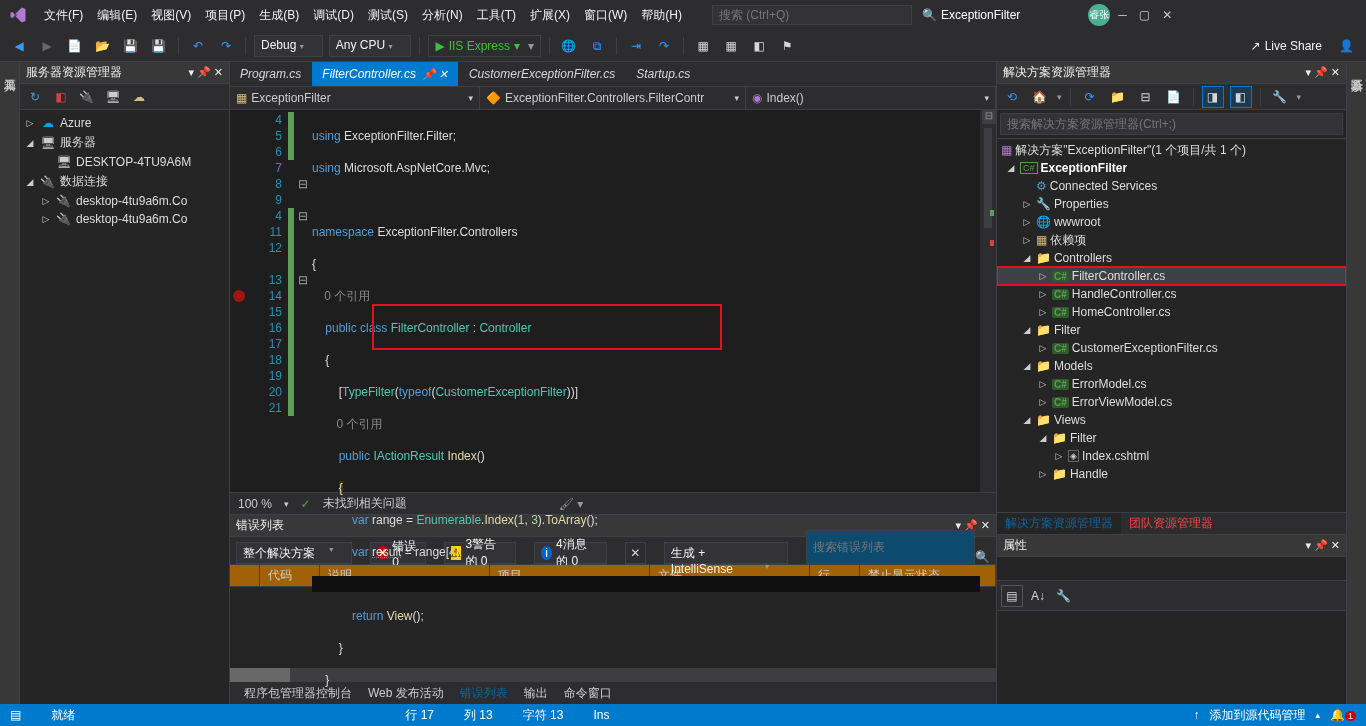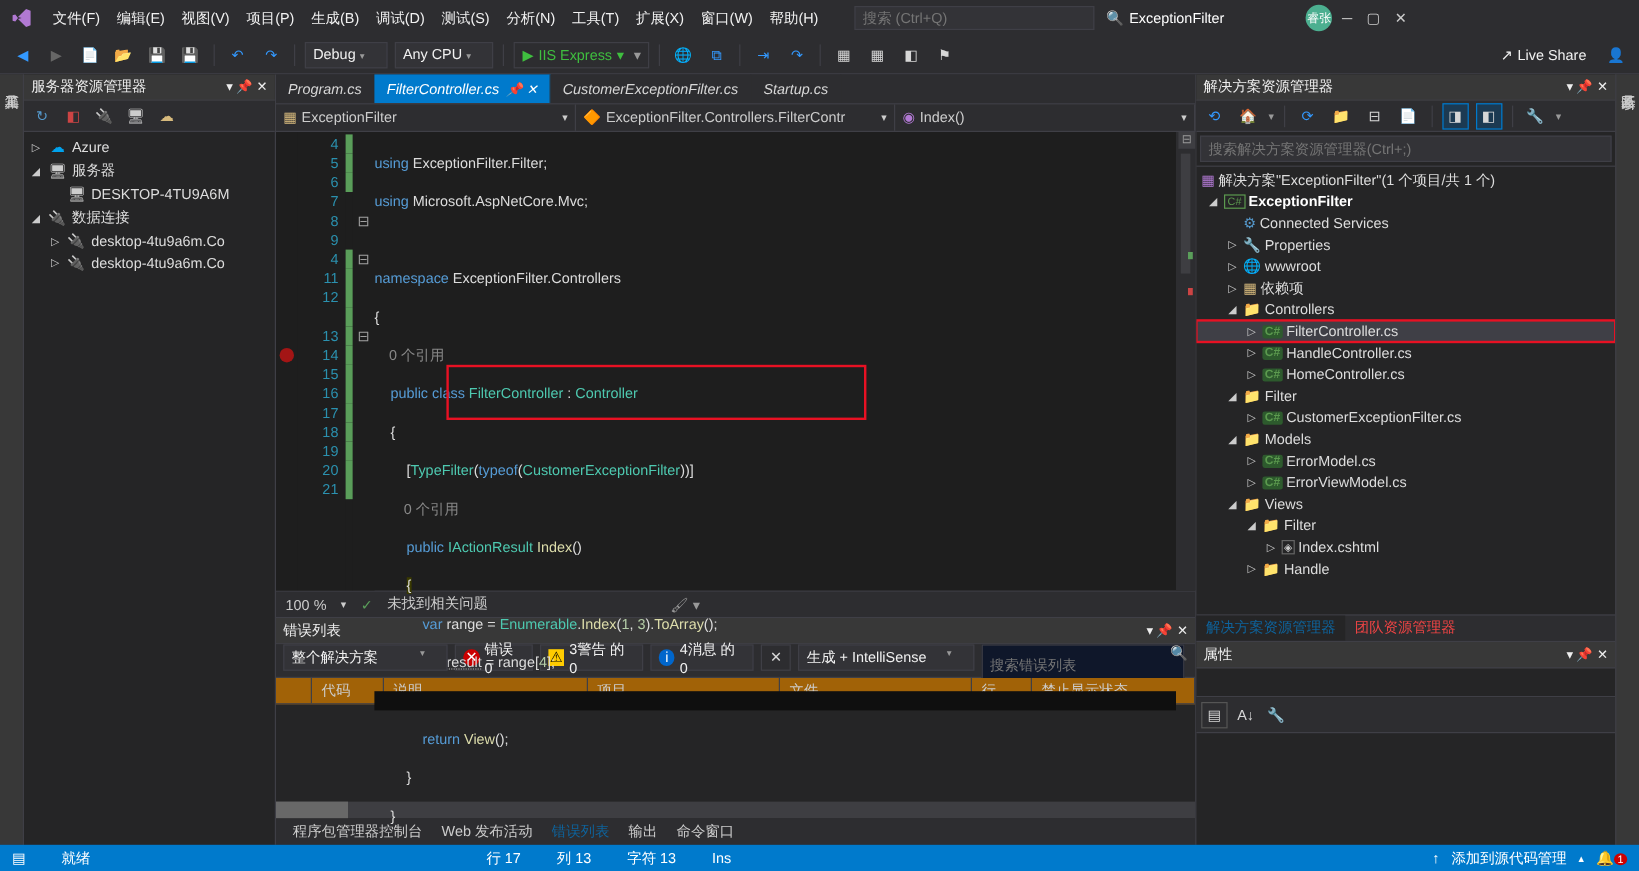--- a/index.html
+++ b/index.html
@@ -48,21 +48,21 @@
 .code-area { flex: 1; font-family: Consolas, "NSimSun", monospace; font-size: 13px; line-height: 16px; color: #dcdcdc; padding-top: 2px; white-space: pre; position: relative;}
 .code-line { height: 16px; }
 .k-blue { color: #569cd6; }
 .k-type { color: #4ec9b0; }
 .k-method { color: #dcdcaa; }
 .k-num { color: #b5cea8; }
 .redbox { position: absolute; border: 2px solid #e81123; }
 .editor-status { height: 22px; background: #2d2d30; display: flex; align-items: center; padding: 0 8px; gap: 12px; color: #ccc; border-top:1px solid #3f3f46;}
 .error-panel { height: 190px; background: #252526; display: flex; flex-direction: column; border-top: 1px solid #3f3f46;}
 .error-header { height: 22px; background: #383838; display: flex; align-items: center; padding: 0 6px; }
-.error-toolbar { height: 28px; display: flex; align-items: flex-start; padding: 0 6px; gap: 6px; background:#2d2d30; border-bottom:1px solid #3f3f46;}
+.error-toolbar { height: 28px; display: flex; align-items: flex-end; padding: 0 6px; gap: 18px; background:#2d2d30; border-bottom:1px solid #3f3f46;}
 .err-btn { display: flex; align-items: center; gap: 4px; padding: 2px 6px; border:1px solid #3f3f46; background:#333337; height:22px;}
 .err-table-head { height: 22px; display: flex; align-items: center; background: #a16207; color: #ccc; border-bottom:1px solid #3f3f46;}
 .err-col { padding: 0 8px; border-right: 1px solid #3f3f46; height:100%; display:flex; align-items:center;}
 .bottom-tabs { height: 22px; display: flex; align-items: center; gap: 4px; padding: 0 8px; background:#2d2d30;}
 .bottom-tab { padding: 2px 6px; color: #ccc; }
 .bottom-tab.active { color: #0e639c; }
 .right-panel { width: 350px; background: #252526; border-left: 1px solid #3f3f46; display: flex; flex-direction: column; }
 .right-vtab { width: 20px; background: #383838; writing-mode: vertical-rl; text-orientation: upright; display: flex; align-items: center; padding-top: 8px; color: #ccc; border-left:1px solid #3f3f46;}
 .sln-tree { flex: 1; overflow: auto; padding: 2px 0; }
 .sln-item { display: flex; align-items: center; height: 18px; gap: 3px; color: #ddd; padding-left: 4px; white-space:nowrap;}
@@ -368,21 +368,21 @@
         <div class="err-btn">
             <span style="color:#000;background:#fc0;width:14px;height:14px;text-align:center;line-height:14px">⚠</span>
             <span>3警告 的 0</span>
           </div>
         <div class="err-btn">
             <span style="color:#fff;background:#06c;border-radius:50%;width:14px;height:14px;text-align:center;line-height:14px">i</span>
             <span>4消息 的 0</span>
           </div>
         <span class="tbtn" style="border:1px solid #3f3f46;width:26px;height:22px">✕</span>
         <div class="tselect" style="width:150px"><span>生成 + IntelliSense</span> <span style="font-size:8px;color:#999;float:right">▾</span></div>
-        <input style="flex: 1 1 0%; background: #0f172a; border: 1px solid rgb(63, 63, 70); color: rgb(153, 153, 153); padding: 16px 6px; height: 22px;" placeholder="搜索错误列表">
+        <input style="flex: 1 1 0%; background: #0c4a6e; border: 1px solid rgb(63, 63, 70); color: rgb(153, 153, 153); padding: 16px 6px; height: 22px;" placeholder="搜索错误列表">
         <span style="color:#999;margin-left:-18px">🔍</span>
       </div>
       <div class="err-table-head">
         <div class="err-col" style="width:30px"></div>
         <div class="err-col" style="width:60px">代码</div>
         <div class="err-col" style="width:170px">说明</div>
         <div class="err-col" style="width:160px">项目</div>
         <div class="err-col" style="width:160px">文件</div>
         <div class="err-col" style="width:50px">行</div>
         <div class="err-col" style="flex:1">禁止显示状态</div>

